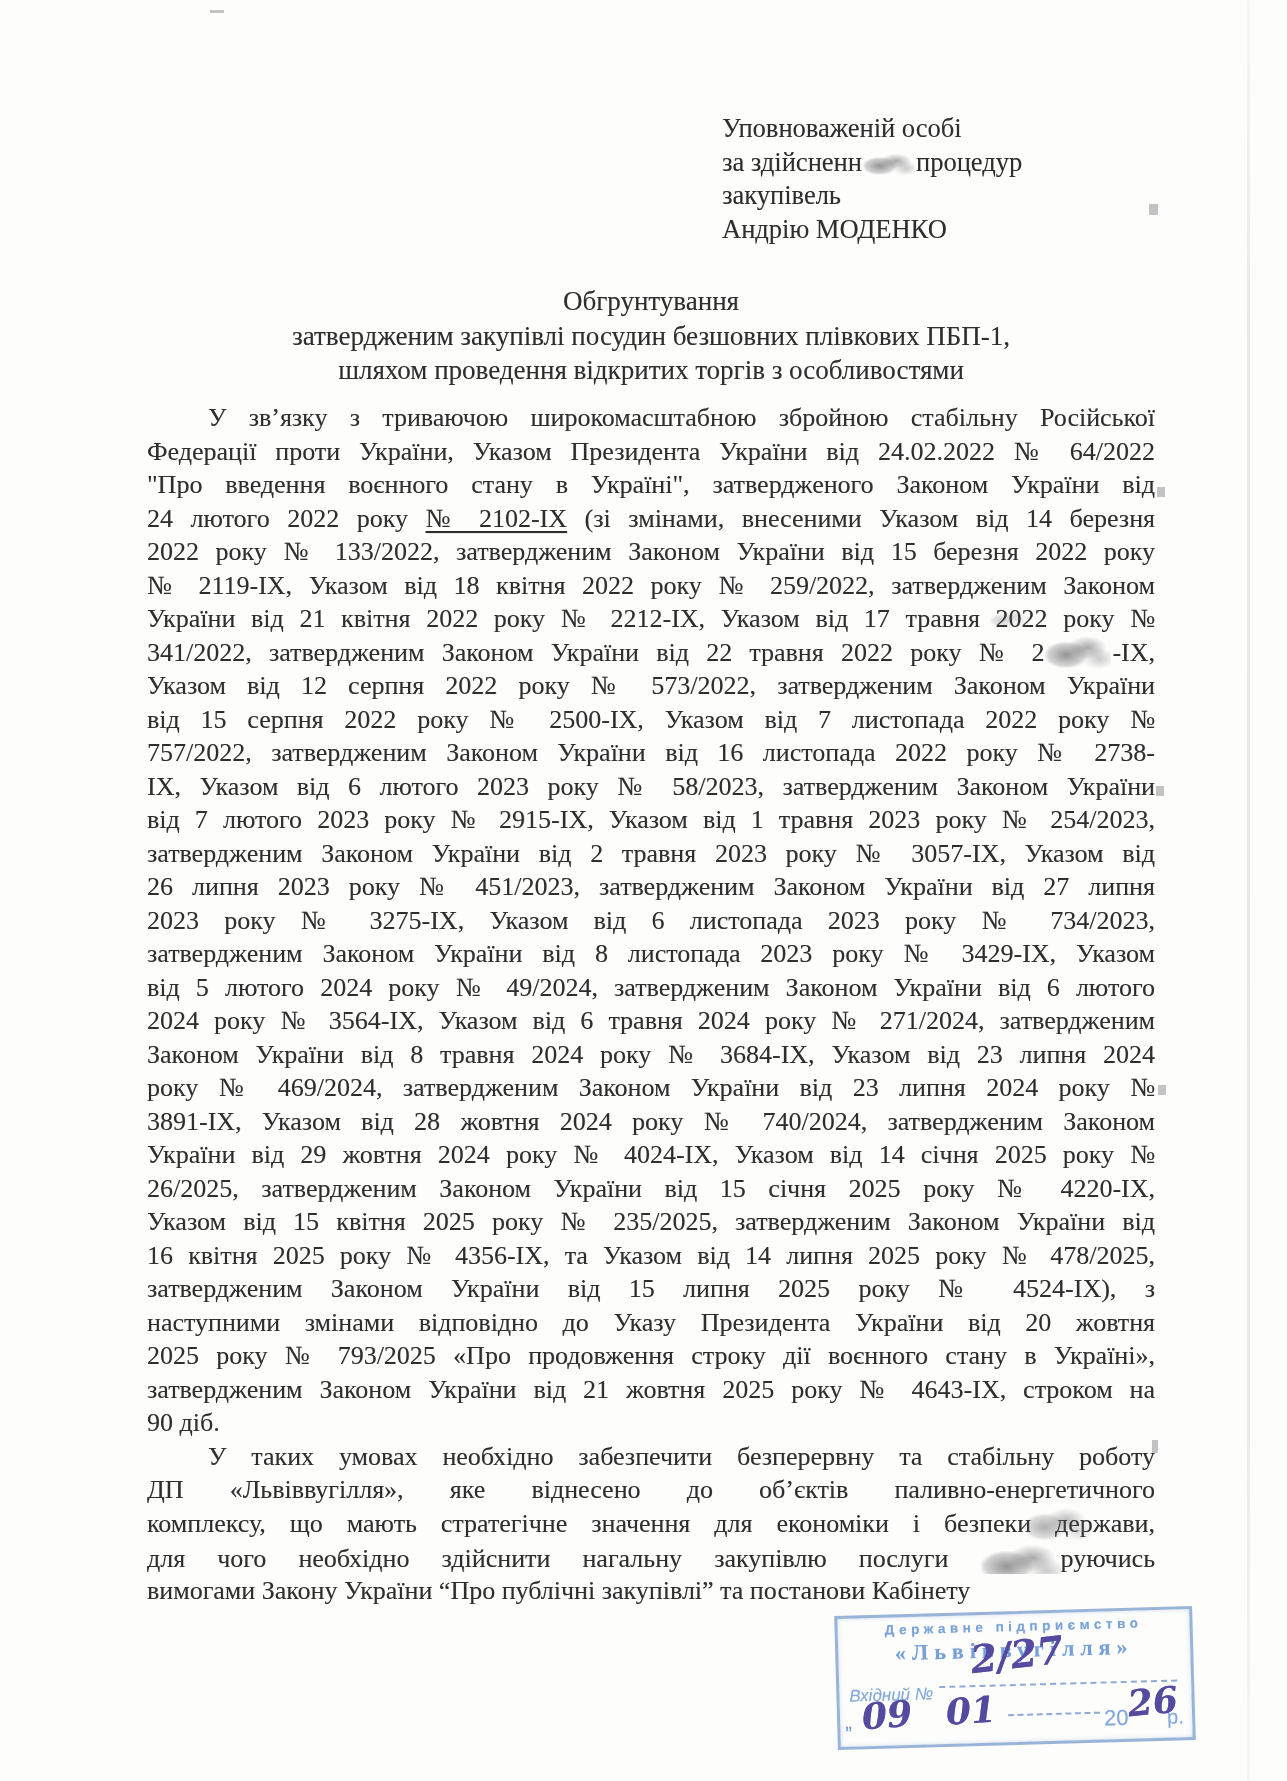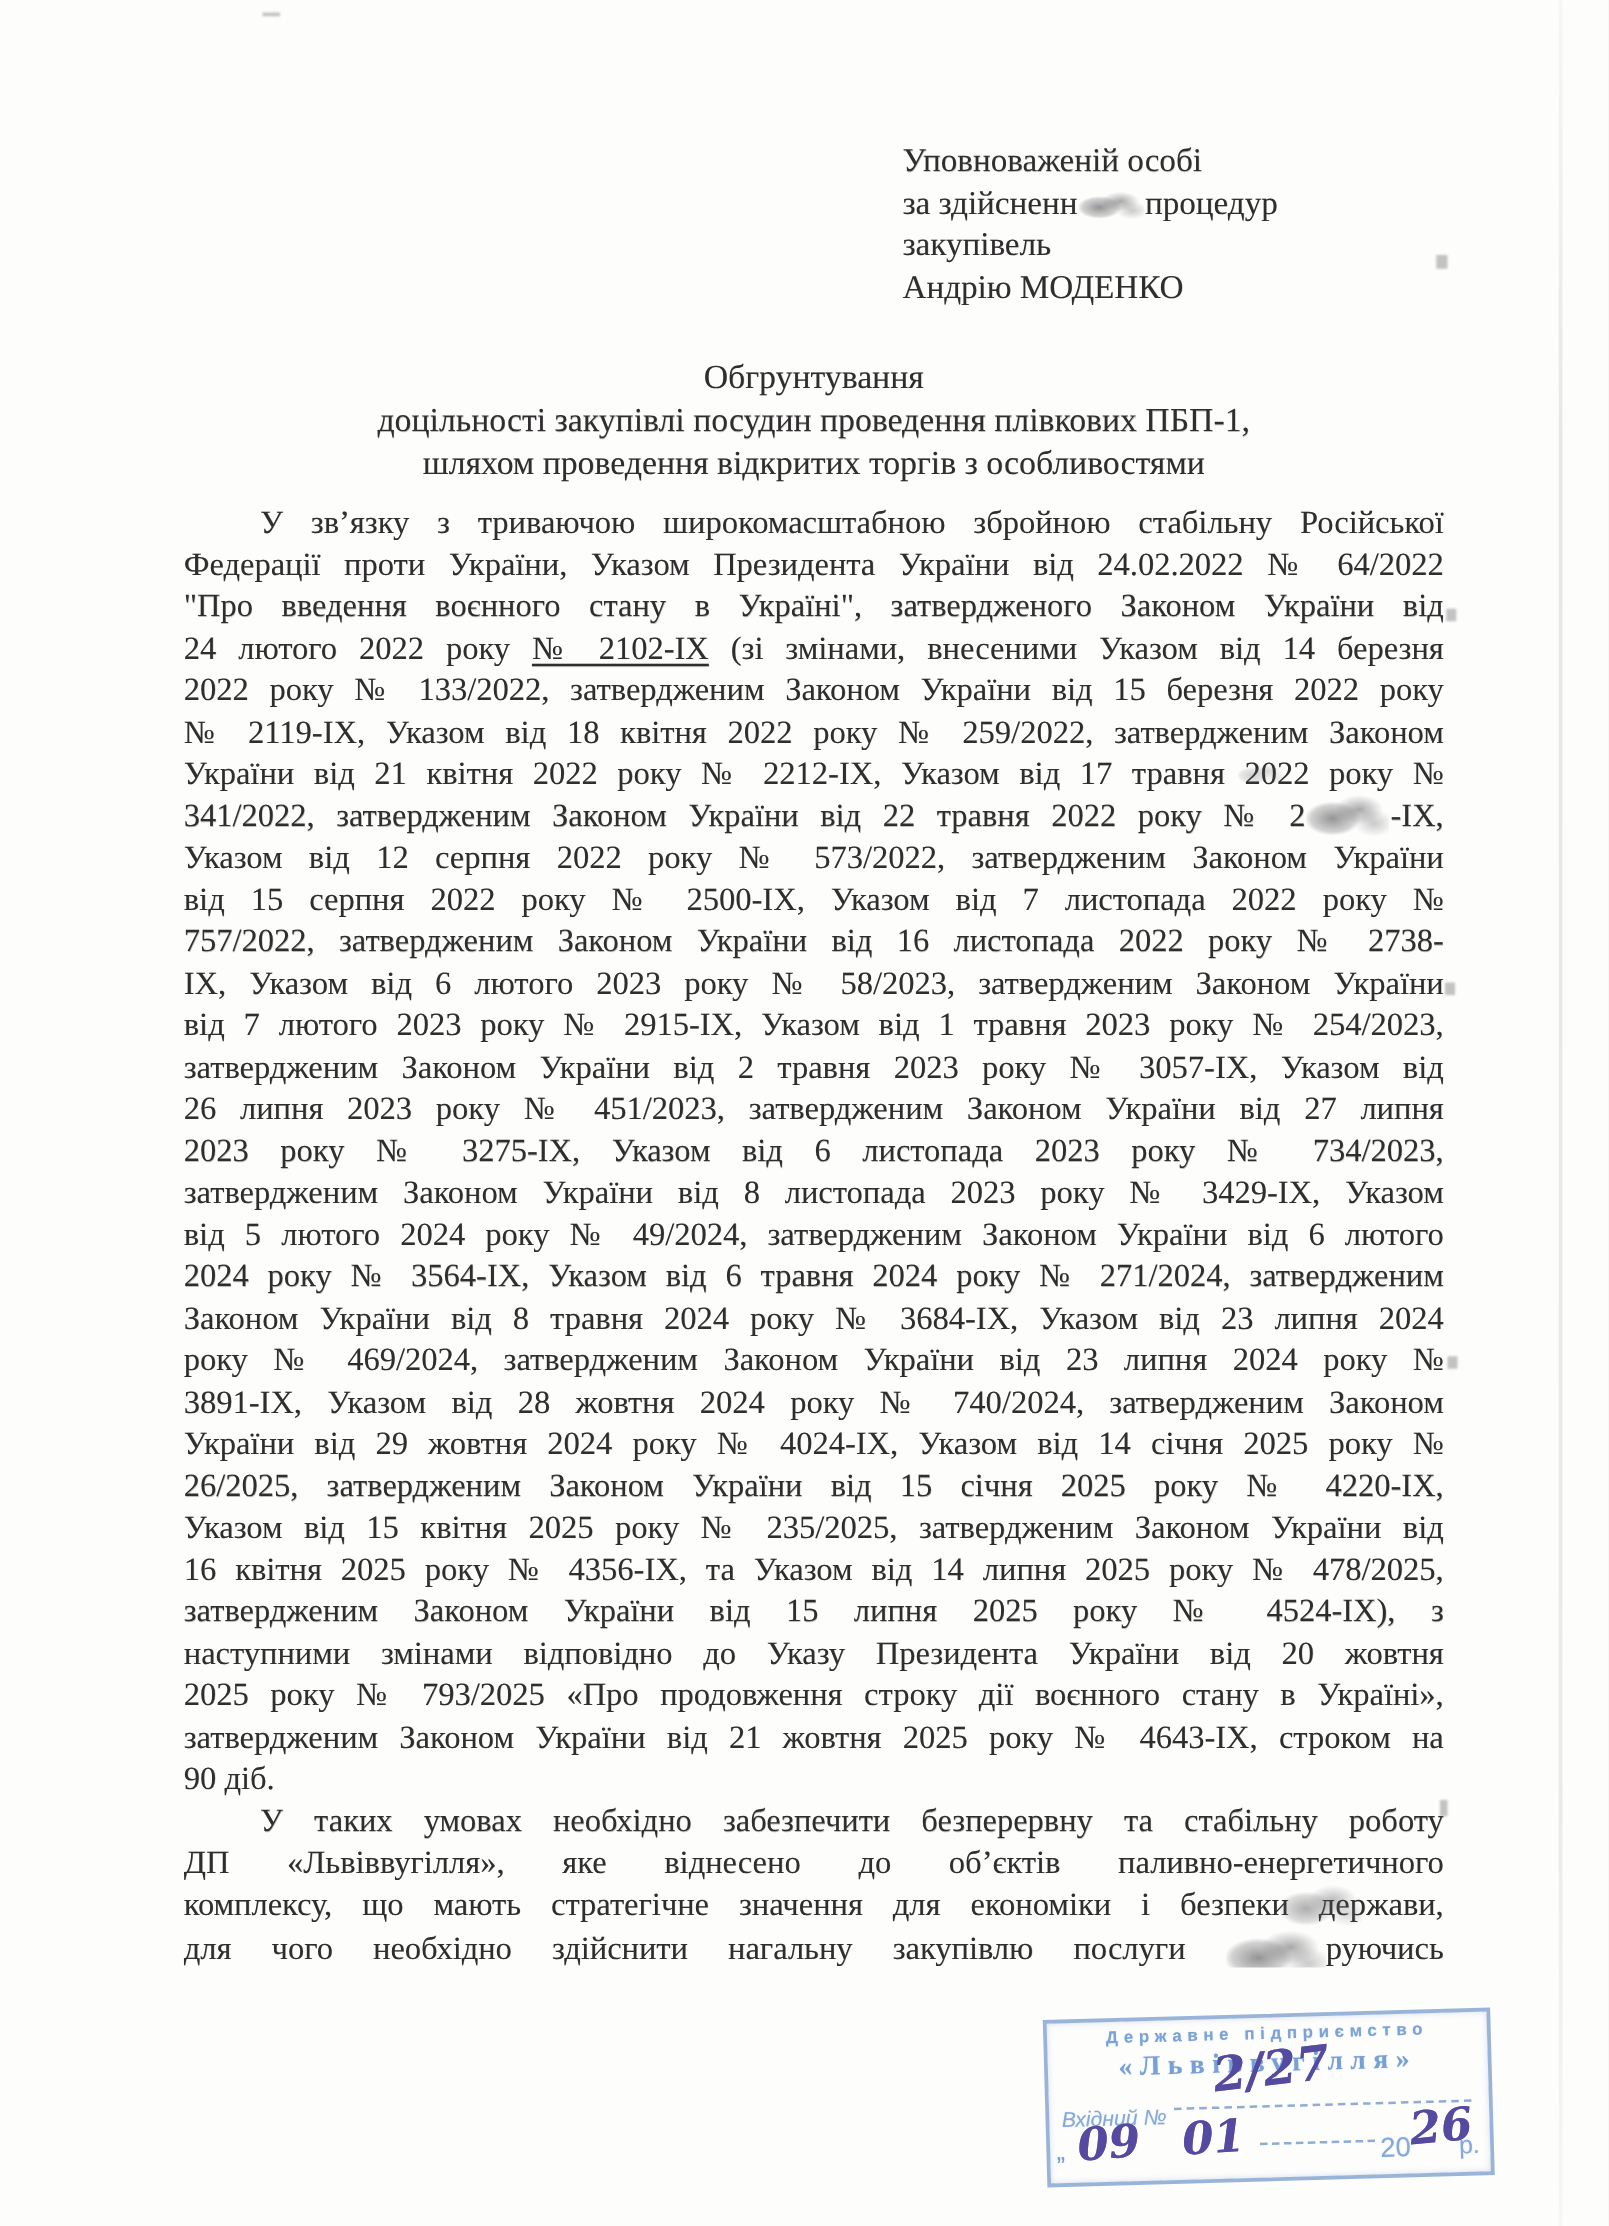--- a/index.html
+++ b/index.html
@@ -104,21 +104,21 @@
 
   <div class="addressee">
     <div>Уповноваженій особі</div>
     <div><span>за здійсненн</span><span class="smudge smudge-addr"></span><span>процедур</span></div>
     <div>закупівель</div>
     <div>Андрію МОДЕНКО</div>
   </div>
 
   <div class="title">
     <div>Обгрунтування</div>
-    <div>доцільності закупівлі посудин проведення плівкових ПБП-1,</div>
+    <div>затвердженим закупівлі посудин безшовних плівкових ПБП-1,</div>
     <div>шляхом проведення відкритих торгів з особливостями</div>
   </div>
 
   <div class="bodytext">
     <div class="tline indent">У зв’язку з триваючою широкомасштабною збройною стабільну Російської</div>
     <div class="tline">Федерації проти України, Указом Президента України від 24.02.2022 № 64/2022</div>
     <div class="tline">"Про введення воєнного стану в Україні", затвердженого Законом України від</div>
     <div class="tline"><span>24 лютого 2022 року </span><span class="uline">№ 2102-IX</span><span> (зі змінами, внесеними Указом від 14 березня</span></div>
     <div class="tline">2022 року № 133/2022, затвердженим Законом України від 15 березня 2022 року</div>
     <div class="tline">№ 2119-IX, Указом від 18 квітня 2022 року № 259/2022, затвердженим Законом</div>
@@ -145,20 +145,21 @@
     <div class="tline">затвердженим Законом України від 15 липня 2025 року № 4524-IX), з</div>
     <div class="tline">наступними змінами відповідно до Указу Президента України від 20 жовтня</div>
     <div class="tline">2025 року № 793/2025 «Про продовження строку дії воєнного стану в Україні»,</div>
     <div class="tline">затвердженим Законом України від 21 жовтня 2025 року № 4643-IX, строком на</div>
     <div class="tline nojust">90 діб.</div>
 
     <div class="tline indent">У таких умовах необхідно забезпечити безперервну та стабільну роботу</div>
     <div class="tline">ДП «Львіввугілля», яке віднесено до об’єктів паливно-енергетичного</div>
     <div class="tline">комплексу, що мають стратегічне значення для економіки і безпеки держави,</div>
     <div class="tline"><span>для чого необхідно здійснити нагальну закупівлю послуги </span><span class="smudge smudge-l4"></span><span>руючись</span></div>
+    <div class="tline nojust">вимогами Закону України “Про публічні закупівлі” та постанови Кабінету</div>
   </div>
 
   <div class="blob smudge" style="left:990px;top:610px;width:38px;height:18px;opacity:.45;"></div>
   <div class="blob smudge" style="left:1024px;top:1506px;width:66px;height:36px;opacity:.75;"></div>
   <div class="speck" style="left:210px;top:10px;width:14px;height:3px;"></div>
   <div class="speck" style="left:1149px;top:204px;width:9px;height:11px;"></div>
   <div class="speck" style="left:1157px;top:487px;width:8px;height:10px;"></div>
   <div class="speck" style="left:1156px;top:786px;width:8px;height:10px;"></div>
   <div class="speck" style="left:1158px;top:1085px;width:8px;height:10px;"></div>
   <div class="speck" style="left:1152px;top:1440px;width:6px;height:13px;"></div>

